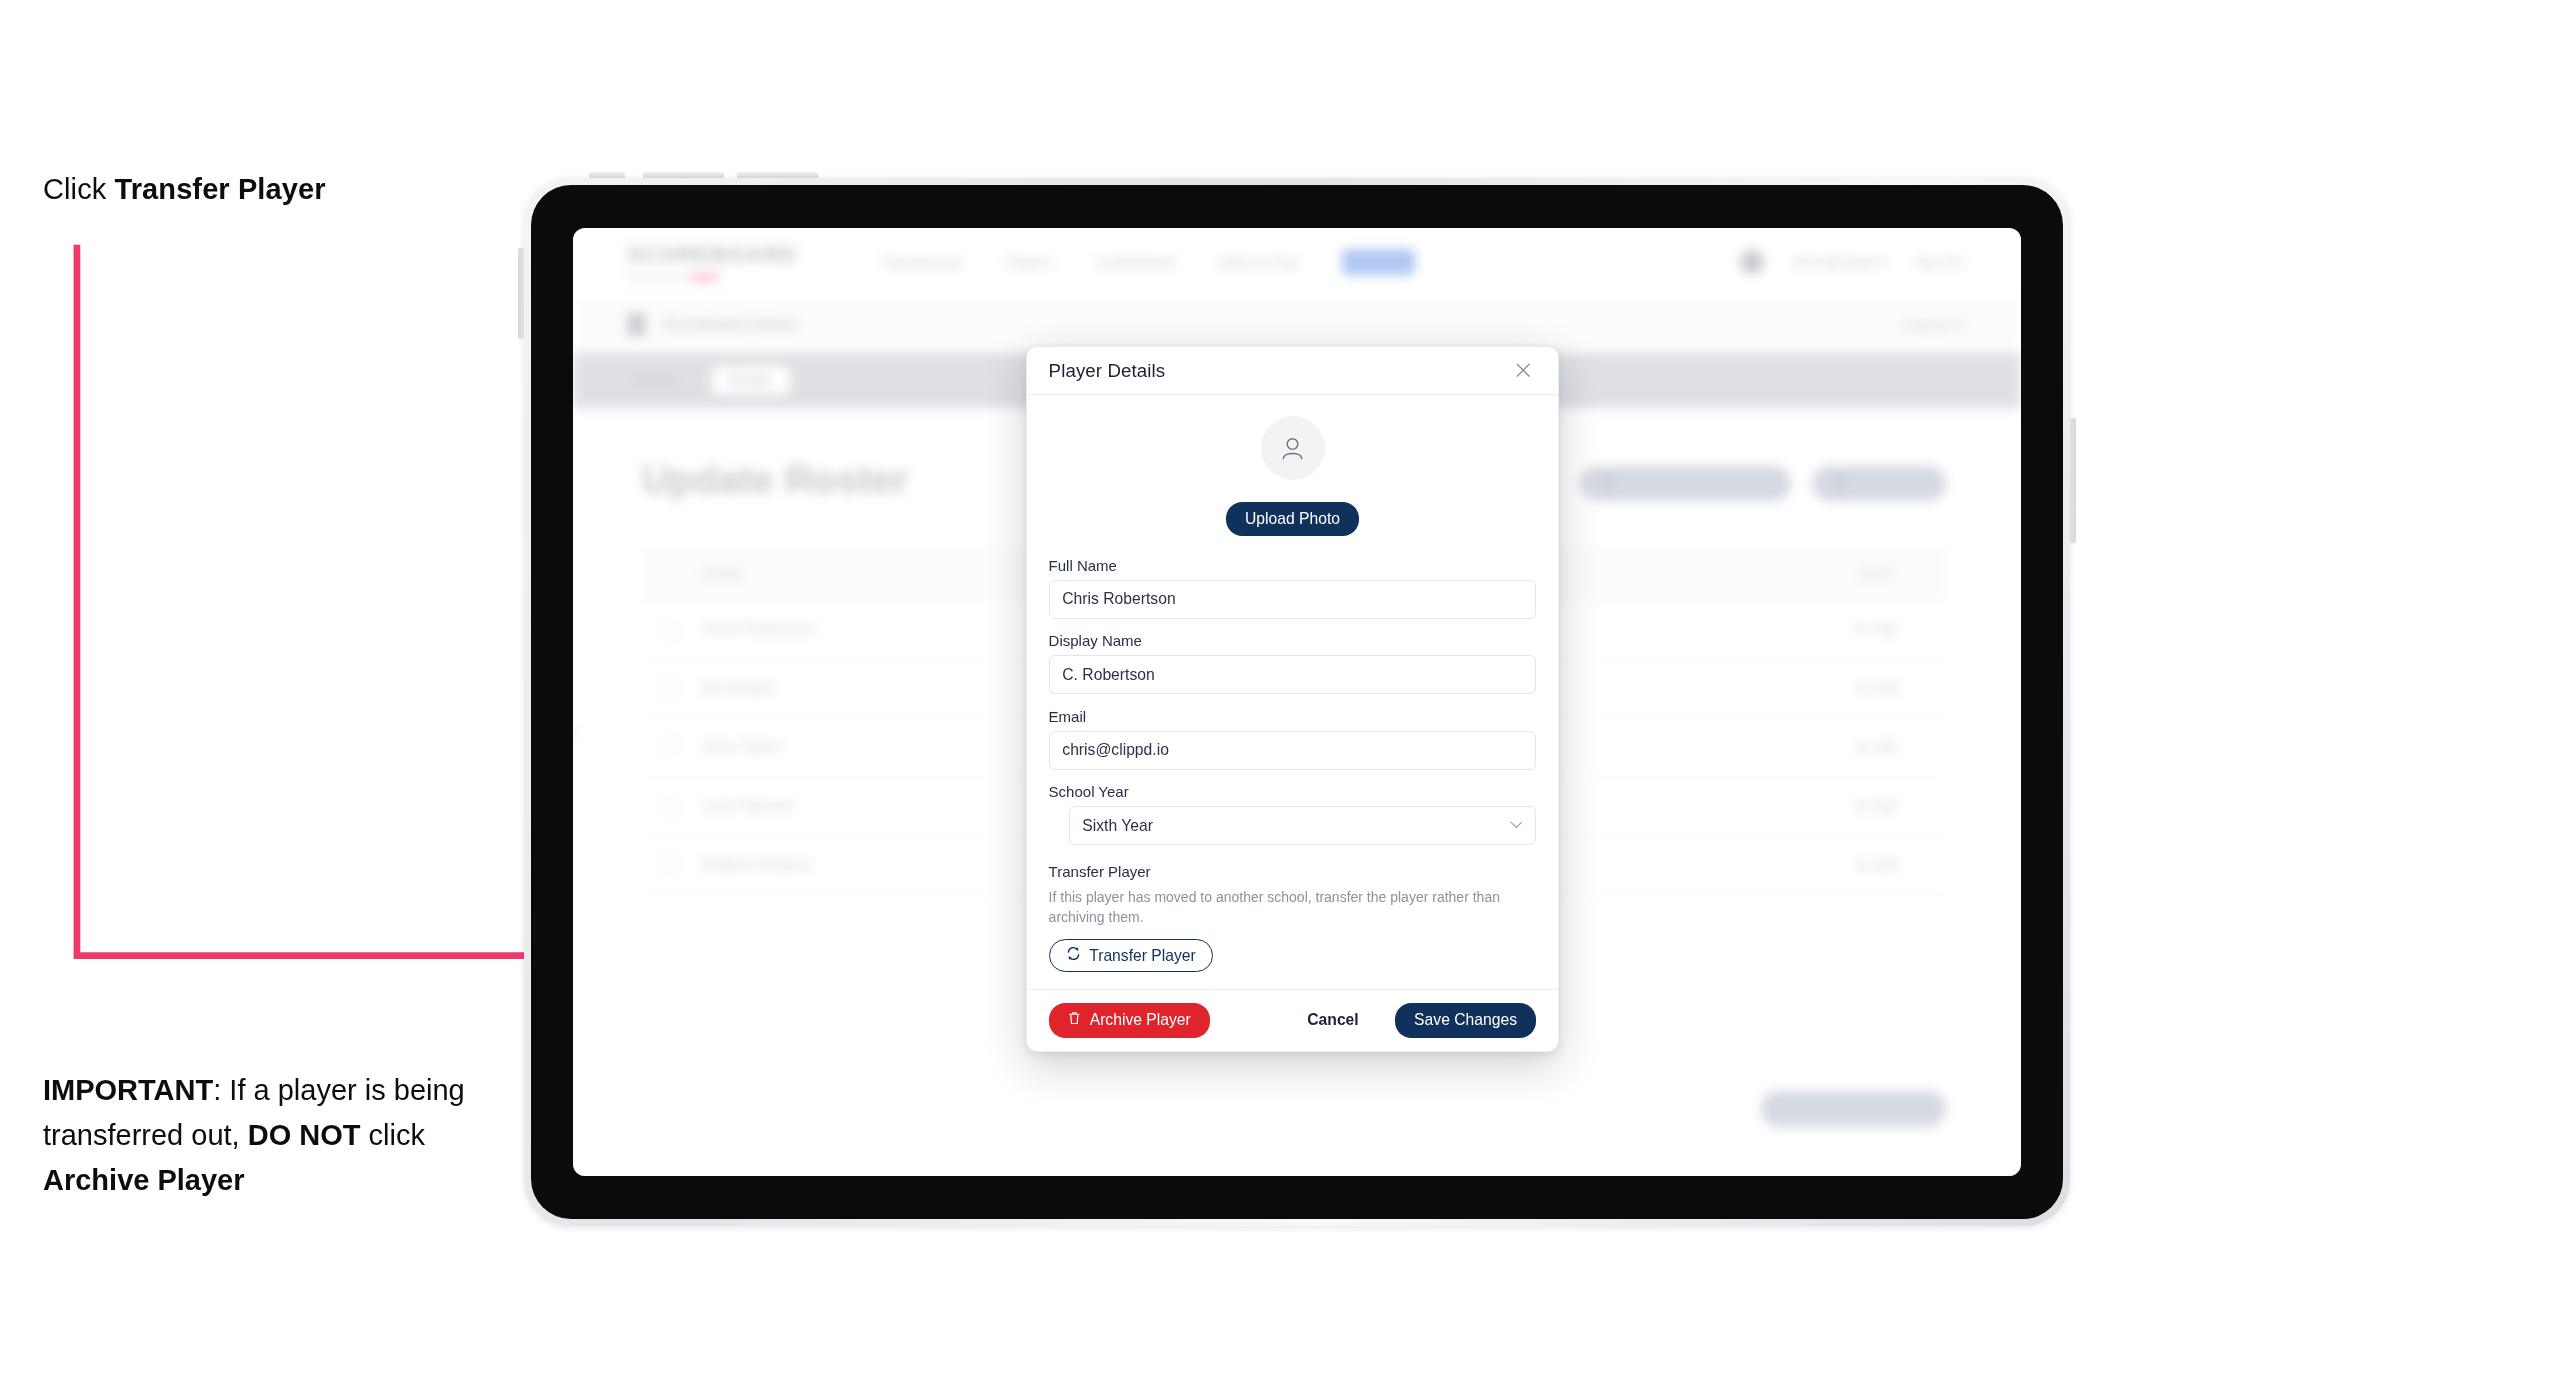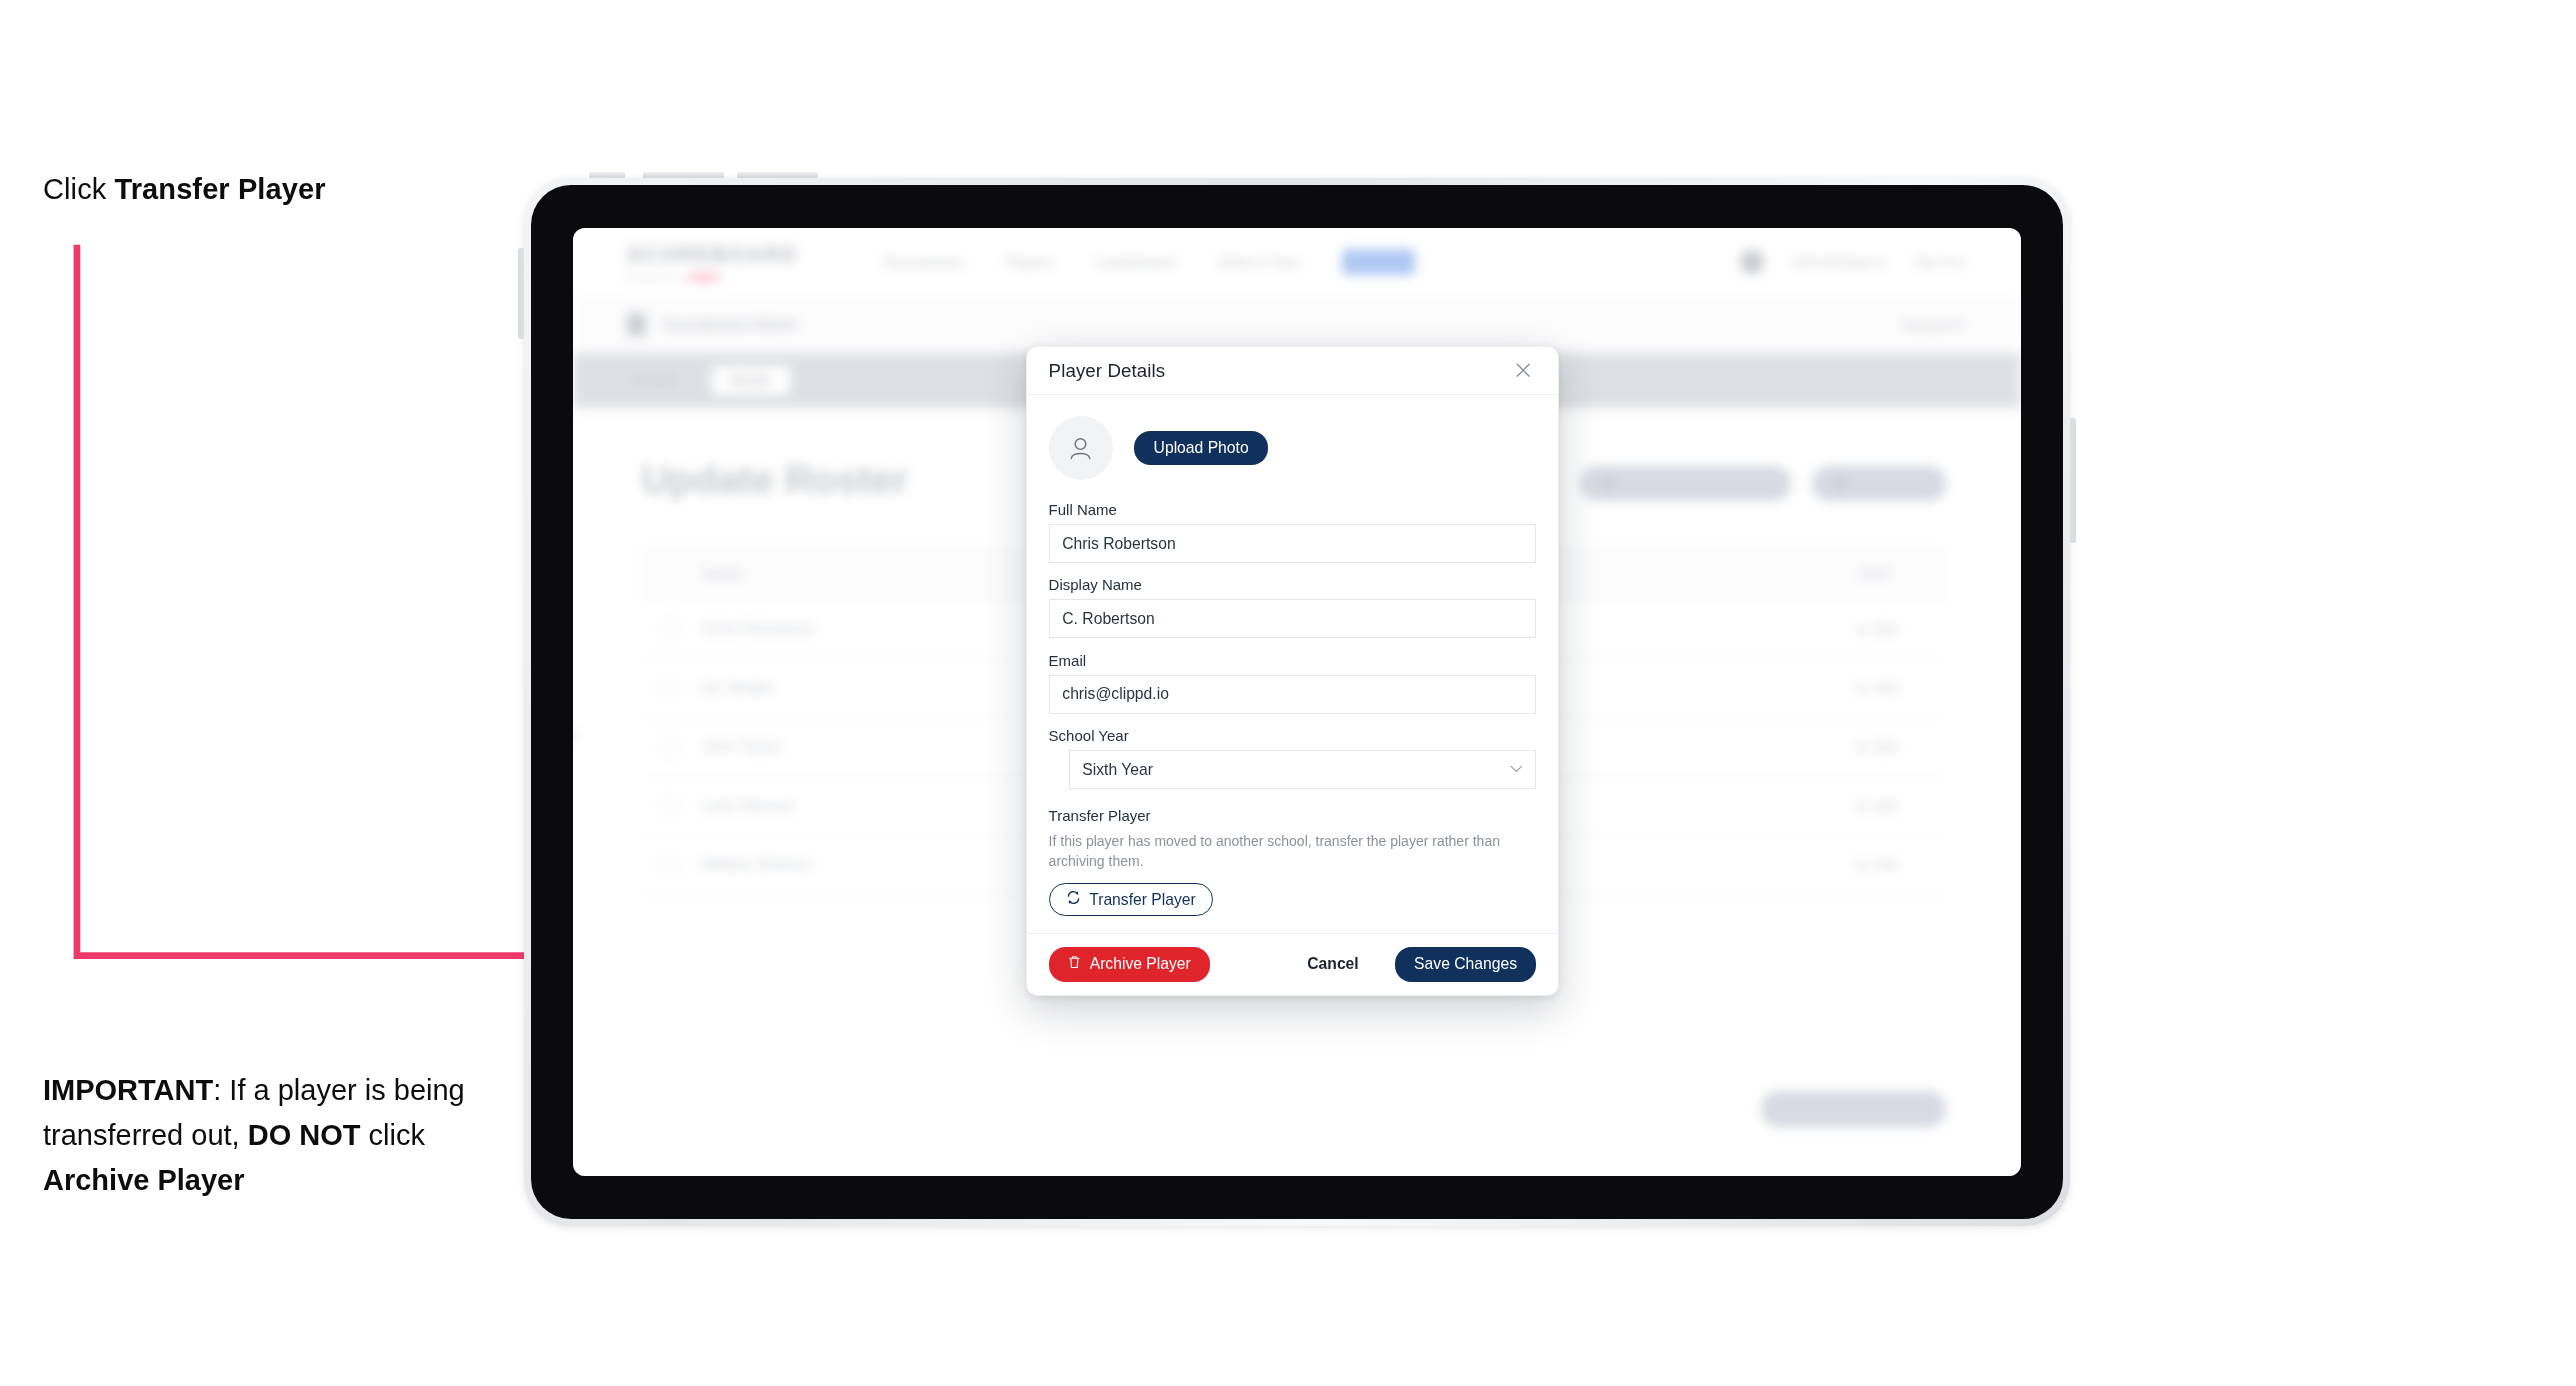--- a/index.html
+++ b/index.html
@@ -203,21 +203,21 @@
   .modal-close {
     margin-left: auto;
     width: 27px; height: 27px;
     display: flex; align-items: center; justify-content: center;
     cursor: pointer;
   }
   .modal-close svg { display: block; }
 
   .modal-body { padding: 21px 21.6px 16.4px 21.6px; }
 
-  .photo-row { display: flex; align-items: center; gap: 21.6px; margin-bottom: 21px; }
+  .photo-row { display: flex; align-items: center; gap: 21.6px; margin-bottom: 21px; flex-direction: column; }
   .avatar-ph {
     width: 64px; height: 64px; border-radius: 50%;
     background: #f2f3f5;
     display: flex; align-items: center; justify-content: center;
   }
   .upload-btn {
     background: #10315c;
     color: #ffffff;
     font-size: 15.7px;
     border: none;
@@ -228,21 +228,21 @@
   }
 
   .field { margin-bottom: 13.4px; }
   .field-label {
     font-size: 15px; color: #263045; margin-bottom: 6px; display: block;
   }
   .field-input {
     width: 100%;
     height: 39px;
     border: 0.7px solid #e2e5ea;
-    border-radius: 0;
+    border-radius: 6px;
     padding: 0 12.7px;
     font-size: 15.7px;
     color: #2a3346;
     background: #fff;
     font-family: "Liberation Sans", sans-serif;
     outline: none;
   }
   .select-wrap { position: relative; padding-left: 20px; }
   .select-wrap .chev {
     position: absolute; right: 13.4px; top: 50%; transform: translateY(-50%);

